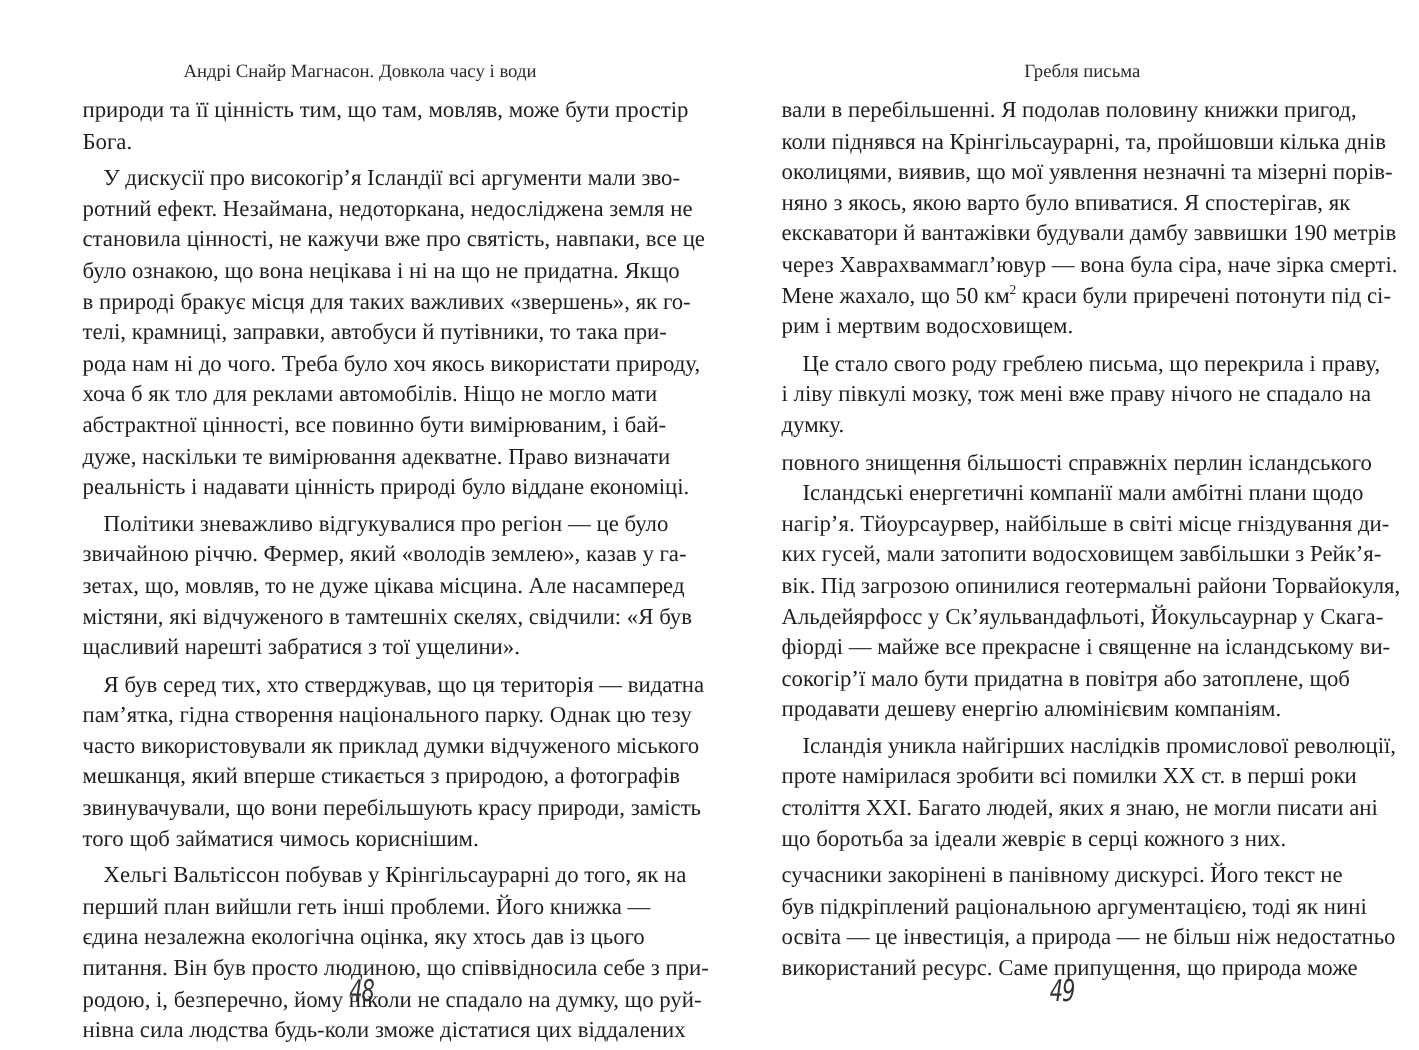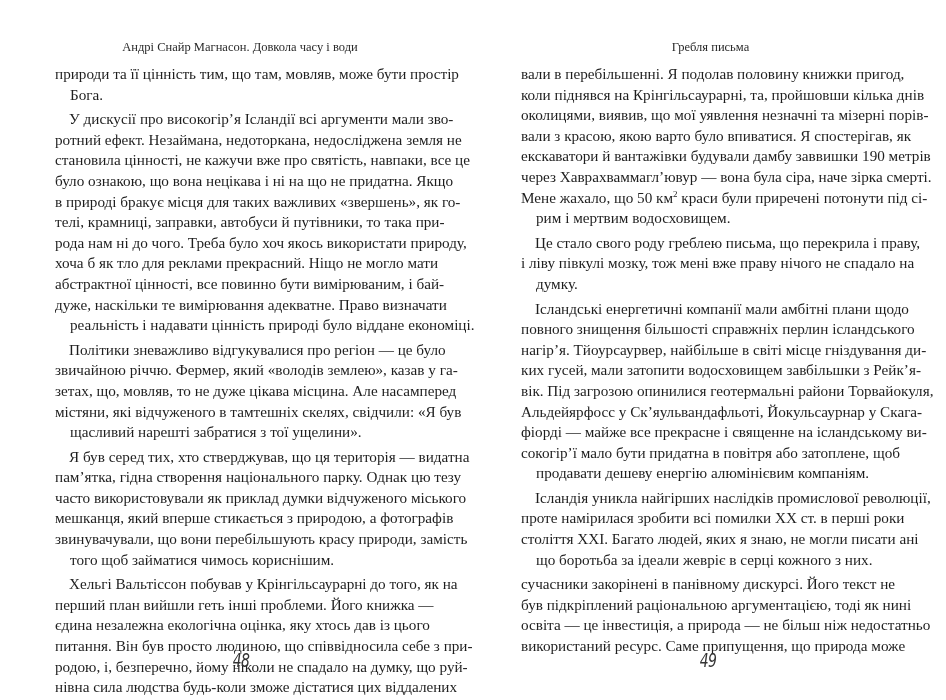--- a/index.html
+++ b/index.html
@@ -4,27 +4,27 @@
 <style>
   html, body { margin: 0; padding: 0; background: #ffffff; }
   body { width: 946px; height: 700px; position: relative; overflow: hidden;
          font-family: "Liberation Serif", "DejaVu Serif", serif; color: #1e1e1e; }
   .page { position: absolute; top: 0; height: 608px; }
   .page.left { left: 0; width: 473px; }
   .page.right { left: 473px; width: 473px; }
   .running-head { position: absolute; top: 40px; font-size: 12.5px; color: #2a2a2a;
                   text-align: center; white-space: nowrap; }
   .left .running-head { left: 55px; width: 370px; }
-  .right .running-head { left: 52px; width: 371px; }
+  .right .running-head { left: 63px; width: 371px; }
   .body-text { position: absolute; top: 64px; font-size: 15.2px; line-height: 20.6px; }
   .left .body-text { left: 55px; width: 370px; }
   .right .body-text { left: 48px; width: 371px; }
   .line { display: block; height: 20.6px; white-space: nowrap; text-align: justify;
           text-align-last: justify; overflow: visible; }
-  .line.last { text-align-last: left; margin-left: 15px; }
+  .line.last { text-align-last: left; }
   .line.indent { padding-left: 14px; }
   .para-gap { display: block; height: 4px; }
   .folio { position: absolute; top: 648px; font-size: 20px; font-style: italic;
            font-family: "DejaVu Sans", sans-serif; font-weight: 300; color: #333;
            text-align: center; letter-spacing: -1px; transform: scaleX(0.7); }
   .left .folio { left: 206px; width: 70px; }
   .right .folio { left: 200px; width: 70px; }
   sup { font-size: 9px; line-height: 0; }
 </style>
 </head>
@@ -39,21 +39,21 @@
       </div>
       <span class="para-gap"></span>
       <div>
         <span class="line indent">У дискусії про високогір’я Ісландії всі аргументи мали зво-</span>
         <span class="line">ротний ефект. Незаймана, недоторкана, недосліджена земля не</span>
         <span class="line">становила цінності, не кажучи вже про святість, навпаки, все це</span>
         <span class="line">було ознакою, що вона нецікава і ні на що не придатна. Якщо</span>
         <span class="line">в природі бракує місця для таких важливих «звершень», як го-</span>
         <span class="line">телі, крамниці, заправки, автобуси й путівники, то така при-</span>
         <span class="line">рода нам ні до чого. Треба було хоч якось використати природу,</span>
-        <span class="line">хоча б як тло для реклами прекрасний. Ніщо не могло мати</span>
+        <span class="line">хоча б як тло для реклами автомобілів. Ніщо не могло мати</span>
         <span class="line">абстрактної цінності, все повинно бути вимірюваним, і бай-</span>
         <span class="line">дуже, наскільки те вимірювання адекватне. Право визначати</span>
         <span class="line last">реальність і надавати цінність природі було віддане економіці.</span>
       </div>
       <span class="para-gap"></span>
       <div>
         <span class="line indent">Політики зневажливо відгукувалися про регіон — це було</span>
         <span class="line">звичайною річчю. Фермер, який «володів землею», казав у га-</span>
         <span class="line">зетах, що, мовляв, то не дуже цікава місцина. Але насамперед</span>
         <span class="line">містяни, які відчуженого в тамтешніх скелях, свідчили: «Я був</span>
@@ -82,36 +82,36 @@
   <div class="folio">48</div>
 </div>
 
 <div class="page right">
   <div class="running-head">Гребля письма</div>
   <div class="body-text">
       <div>
         <span class="line">вали в перебільшенні. Я подолав половину книжки пригод,</span>
         <span class="line">коли піднявся на Крінгільсаурарні, та, пройшовши кілька днів</span>
         <span class="line">околицями, виявив, що мої уявлення незначні та мізерні порів-</span>
-        <span class="line">вали з красою, якою варто було впиватися. Я спостерігав, як</span>
+        <span class="line">няно з якось, якою варто було впиватися. Я спостерігав, як</span>
         <span class="line">екскаватори й вантажівки будували дамбу заввишки 190 метрів</span>
         <span class="line">через Хаврахваммагл’ювур — вона була сіра, наче зірка смерті.</span>
         <span class="line">Мене жахало, що 50 км<sup>2</sup> краси були приречені потонути під сі-</span>
         <span class="line last">рим і мертвим водосховищем.</span>
       </div>
       <span class="para-gap"></span>
       <div>
         <span class="line indent">Це стало свого роду греблею письма, що перекрила і праву,</span>
         <span class="line">і ліву півкулі мозку, тож мені вже праву нічого не спадало на</span>
         <span class="line last">думку.</span>
       </div>
       <span class="para-gap"></span>
       <div>
+        <span class="line">повного знищення більшості справжніх перлин ісландського</span>
         <span class="line indent">Ісландські енергетичні компанії мали амбітні плани щодо</span>
-        <span class="line">повного знищення більшості справжніх перлин ісландського</span>
         <span class="line">нагір’я. Тйоурсаурвер, найбільше в світі місце гніздування ди-</span>
         <span class="line">ких гусей, мали затопити водосховищем завбільшки з Рейк’я-</span>
         <span class="line">вік. Під загрозою опинилися геотермальні райони Торвайокуля,</span>
         <span class="line">Альдейярфосс у Ск’яульвандафльоті, Йокульсаурнар у Скага-</span>
         <span class="line">фіорді  — майже все прекрасне і священне на ісландському ви-</span>
         <span class="line">сокогір’ї мало бути придатна в повітря або затоплене, щоб</span>
         <span class="line last">продавати дешеву енергію алюмінієвим компаніям.</span>
       </div>
       <span class="para-gap"></span>
       <div>

